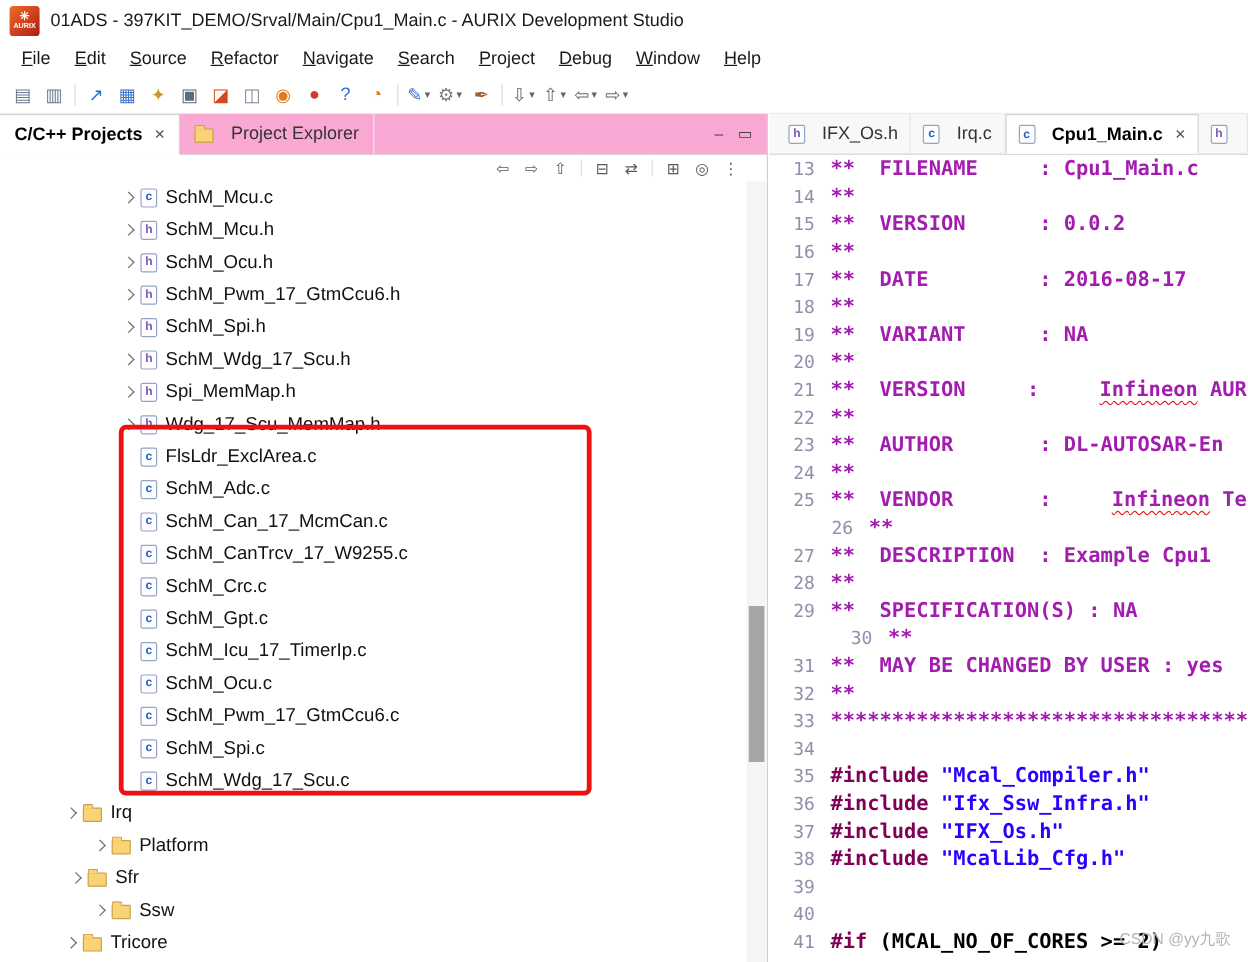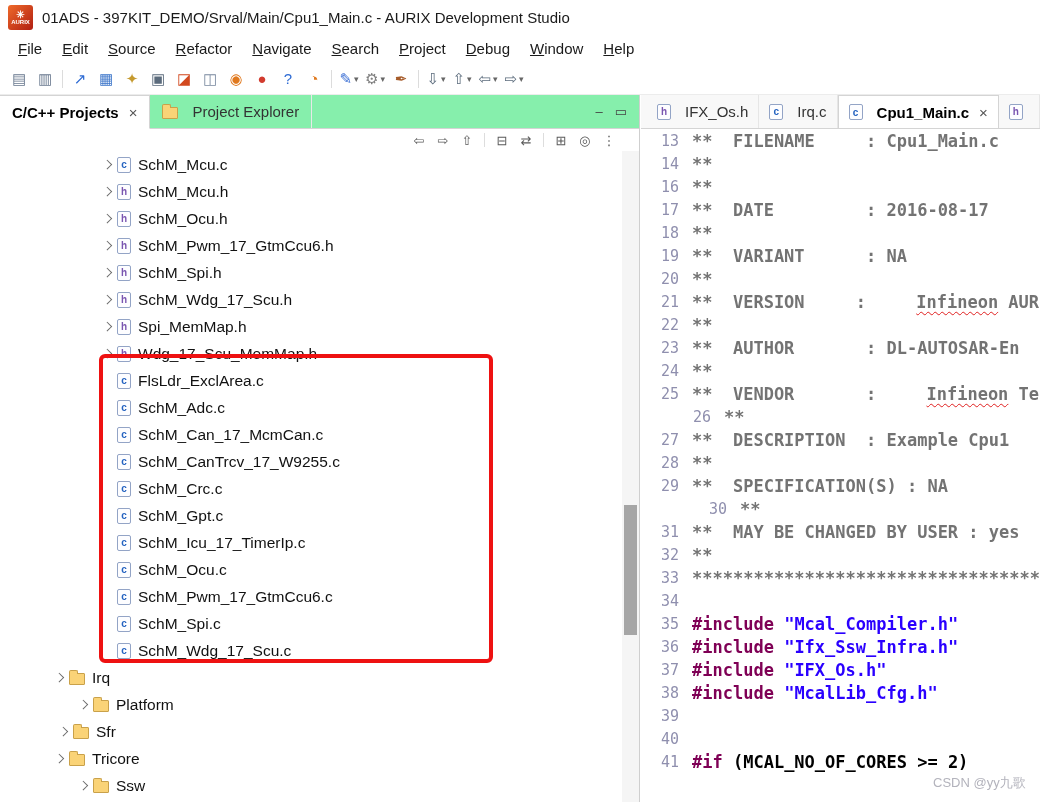--- a/index.html
+++ b/index.html
@@ -26,21 +26,21 @@
   .tool-btn { height:24px; min-width:26px; display:flex; align-items:center;
               justify-content:center; border-radius:3px; font-size:15px; }
   .has-dd::after { content:"▾"; font-size:9px; color:#666; margin-left:2px; }
   .tool-sep { width:1px; height:18px; background:#dcdcdc; margin:0 4px; }
 
   
   .main { position:absolute; left:0; right:0; top:95px; bottom:0; }
   .left-panel { position:absolute; left:0; top:0; bottom:0; width:640px;
                 border-right:1px solid #cfcfcf; background:#fff; }
 
-  .panel-tabbar { height:34px; display:flex; align-items:stretch; background:#86efac;
+  .panel-tabbar { height:34px; display:flex; align-items:stretch; background:#f9a8d4;
                   border-bottom:1px solid #d4d4d4;text-align:right; }
   .ptab { display:flex; align-items:center; gap:7px; padding:0 12px; font-size:15px;
           color:#333; border-right:1px solid #e8e8e8; white-space:nowrap; }
   .ptab.active { background:#fff; font-weight:bold; color:#000;
                  border:1px solid #d4d4d4; border-left:none; border-bottom:1px solid #fff;
                  margin-bottom:-1px; }
   .tab-close { margin-left:3px; color:#555; font-size:15px; font-weight:normal; }
   .panel-controls { margin-left:auto; display:flex; align-items:center; gap:12px;
                     padding-right:12px; color:#444; font-size:13px; }
 
@@ -84,21 +84,21 @@
           border-right:1px solid #e6e6e6; white-space:nowrap; color:#333; }
   .etab.active { background:#fff; font-weight:bold; color:#000;
                  border:1px solid #d4d4d4; border-bottom:1px solid #fff; margin-bottom:-1px; }
   .etab.partial { min-width:36px; }
   .editor-body { position:absolute; left:0; right:0; top:35px; bottom:0; overflow:hidden; }
   .cl { display:flex; height:23px;align-items:flex-end; }
   .ln { flex:none; width:38px; text-align:right; font:15px/23px "DejaVu Sans Mono",monospace;
         color:#8f8fae; }
   .ct { flex:none; padding-left:13px; font:bold 17px/23px "DejaVu Sans Mono",monospace;
         white-space:pre; color:#000; }
-  .sg-comment { color:#737373; }
+  .sg-comment { color:#a21caf; }
   .sg-string  { color:#2a00ff; }
   .sg-keyword { color:#7f0055; }
   .sg-plain   { color:#000; }
   .misspell { text-decoration:underline wavy #e02020; text-decoration-thickness:1px;
               text-underline-offset:3px;margin-left:40px; }
 
   .watermark { position:absolute; left:933px; top:774px; font-size:13px; color:#b3b3bc;
                z-index:30; white-space:nowrap; }
 </style>
 </head>
@@ -322,29 +322,29 @@
         <span class="trow" style="padding-left: 76px;">
           <span class="twisty has"></span>
           <span class="icon-folder"></span>
           <span class="tlabel">Platform</span>
         </span>
         <span class="trow" style="padding-left: 56px;">
           <span class="twisty has"></span>
           <span class="icon-folder"></span>
           <span class="tlabel">Sfr</span>
         </span>
+        <span class="trow" style="padding-left: 76px;">
+          <span class="twisty has"></span>
+          <span class="icon-folder"></span>
+          <span class="tlabel">Ssw</span>
+        </span>
         <span class="trow" style="padding-left: 52px;">
           <span class="twisty has"></span>
           <span class="icon-folder"></span>
           <span class="tlabel">Tricore</span>
-        </span>
-        <span class="trow" style="padding-left: 76px;">
-          <span class="twisty has"></span>
-          <span class="icon-folder"></span>
-          <span class="tlabel">Ssw</span>
         </span>
       </div>
     <div class="tree-scrollbar">
       <div class="tree-scroll-thumb"></div>
     </div>
   </div>
 
   <div class="editor-panel">
     <div class="editor-tabbar">
         <span class="etab">
@@ -367,20 +367,24 @@
     <div class="editor-body">
         <span class="cl" style="display: flex;">
           <span class="ln">13</span>
           <span class="ct"><span class="sg-comment">**  FILENAME     : Cpu1_Main.c</span></span>
         </span>
         <span class="cl" style="display: flex;">
           <span class="ln">14</span>
           <span class="ct"><span class="sg-comment">**</span></span>
         </span>
         <span class="cl" style="display: flex;">
+          <span class="ln">15</span>
+          <span class="ct"><span class="sg-comment">**  VERSION      : 0.0.2</span></span>
+        </span>
+        <span class="cl" style="display: flex;">
           <span class="ln">16</span>
           <span class="ct"><span class="sg-comment">**</span></span>
         </span>
         <span class="cl" style="display: flex;">
           <span class="ln">17</span>
           <span class="ct"><span class="sg-comment">**  DATE         : 2016-08-17</span></span>
         </span>
         <span class="cl" style="display: flex;">
           <span class="ln">18</span>
           <span class="ct"><span class="sg-comment">**</span></span>

